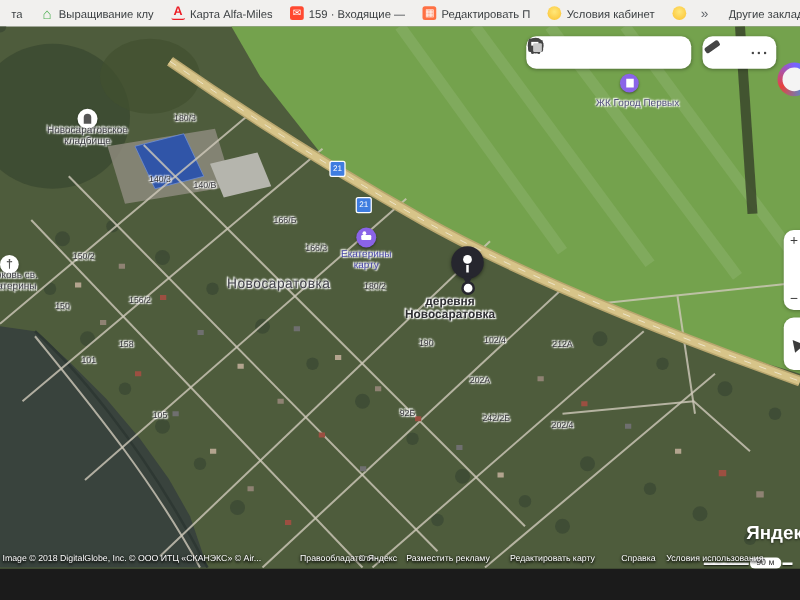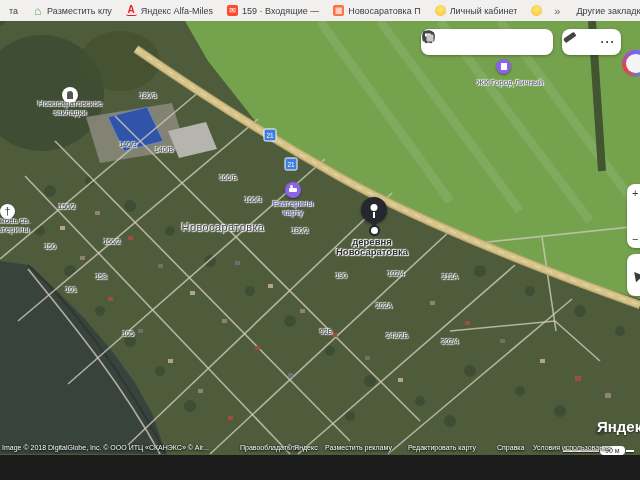--- a/index.html
+++ b/index.html
@@ -86,37 +86,37 @@
 <body>
 
 <div id="screen">
 
   <div id="bookmarks-bar">
     <span class="bm">
         <span class="bm-label" style="margin-left:2px">та</span>
       </span>
     <span class="bm">
         <span class="bm-ic ic-home">⌂</span>
-        <span class="bm-label">Разместить клу</span>
+        <span class="bm-label">Выращивание клу</span>
       </span>
     <span class="bm">
         <span class="bm-ic ic-alfa">А</span>
-        <span class="bm-label">Яндекс Alfa-Miles</span>
+        <span class="bm-label">Карта Alfa-Miles</span>
       </span>
     <span class="bm">
         <span class="bm-ic ic-ymail">✉</span>
         <span class="bm-label">159 · Входящие —</span>
       </span>
     <span class="bm">
         <span class="bm-ic ic-realty">▦</span>
-        <span class="bm-label">Новосаратовка П</span>
+        <span class="bm-label">Редактировать П</span>
       </span>
     <span class="bm">
         <span class="bm-ic ic-bulb"></span>
-        <span class="bm-label">Личный кабинет</span>
+        <span class="bm-label">Условия кабинет</span>
       </span>
     <span class="bm">
         <span class="bm-ic ic-bulb"></span>
       </span>
     <span class="bm-chevron">»</span>
     <span class="bm">
         <span class="bm-label" style="max-width:70px">Другие закладки</span>
       </span>
   </div>
 
@@ -277,50 +277,50 @@
     </div>
     <div class="edge-pill" style="top:233px;height:42px;justify-content:center;">
       <span style="display:inline-block;width:0;height:0;border-left:5px solid transparent;border-right:5px solid transparent;border-bottom:9px solid #3c3c3c;transform:rotate(-40deg);"></span>
     </div>
 
     <div class="poi-circle" style="left:62px;top:66px;width:16px;height:16px;background:#fff;">
         <span class="tomb"></span>
       </div>
     <div class="maplabel" style="left:70px;top:87px;font-size:8px;">
       <div>Новосаратовское</div>
-        <div>закладки</div>
+        <div>кладбище</div>
     </div>
 
     <div class="poi-circle" style="left:285px;top:161px;width:16px;height:16px;background:#8a63e8;">
         <span class="bed"></span>
       </div>
     <div class="maplabel poi-text" style="left:293px;top:187px;color:#4a49a8;">
       <div>Екатерины</div>
         <div>карту</div>
     </div>
 
     <div class="poi-circle" style="left:496px;top:38px;width:15px;height:15px;background:#8a63e8;">
         <span class="bldg" style="width:6px;height:7px;"></span>
       </div>
-    <div class="maplabel poi-text" style="left:510px;top:62px;color:#55527e;">ЖК Город Личный</div>
+    <div class="maplabel poi-text" style="left:510px;top:62px;color:#55527e;">ЖК Город Первых</div>
 
     <div class="poi-circle" style="left:0px;top:183px;width:15px;height:15px;background:#fff;">
         <span class="cross">†</span>
       </div>
     <div class="maplabel poi-text" style="left:9px;top:204px;">
       <div>церковь св.</div>
         <div>Екатерины</div>
     </div>
 
     <div class="maplabel settlement" style="left:223px;top:206px;">Новосаратовка</div>
 
     <div id="pin"></div>
     <div id="pin-tail"></div>
     <div id="pin-anchor"></div>
-    <div class="maplabel pin-caption" style="left:372px;top:226px;">
+    <div class="maplabel pin-caption" style="left:360px;top:226px;">
       <div>деревня</div>
         <div>Новосаратовка</div>
     </div>
 
     <div class="roadsign" style="left:270px;top:114px;">21</div>
     <div class="roadsign" style="left:291px;top:143px;">21</div>
 
     <span class="maplabel hn" style="left:148px;top:74px;">180/3</span>
     <span class="maplabel hn" style="left:128px;top:123px;">140/3</span>
     <span class="maplabel hn" style="left:164px;top:128px;">140/В</span>

